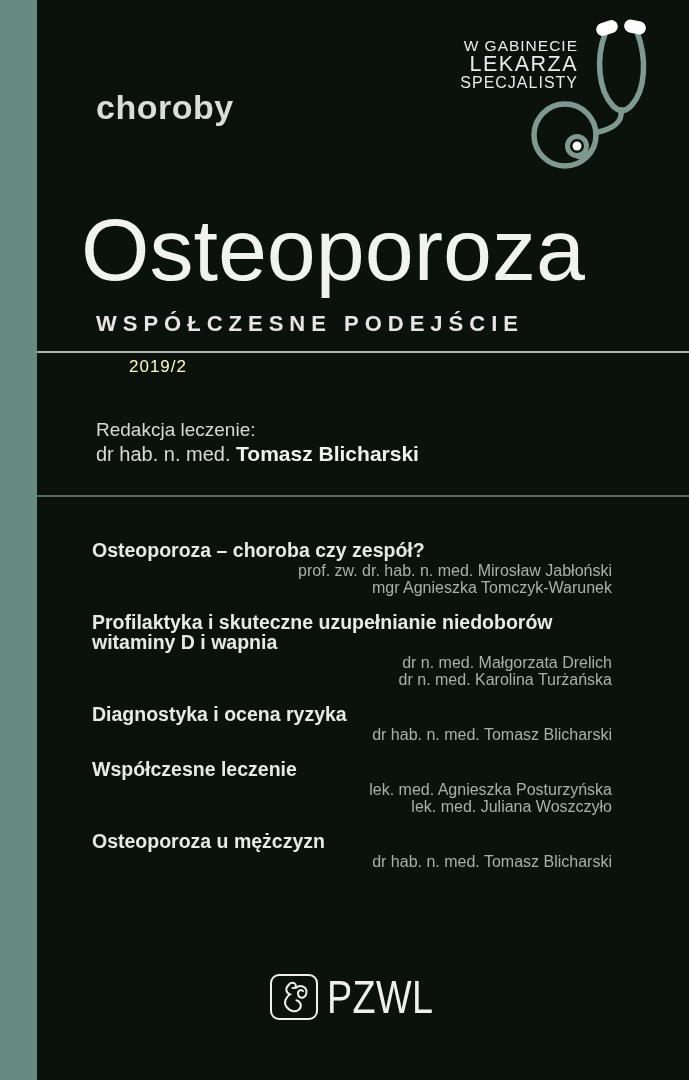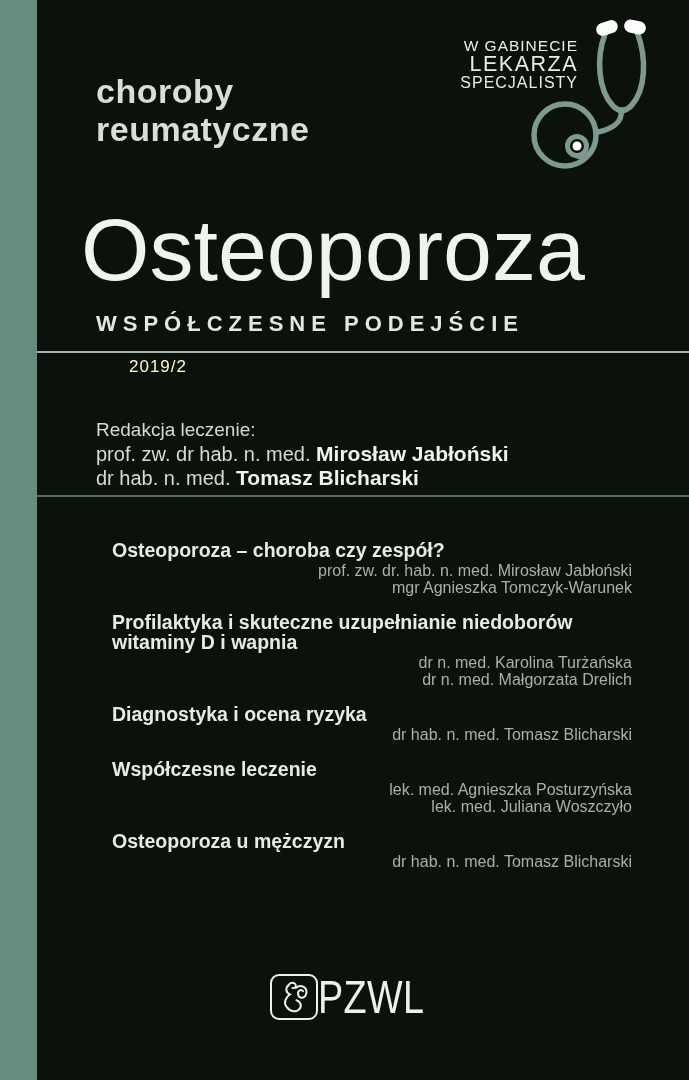--- a/index.html
+++ b/index.html
@@ -14,21 +14,21 @@
   }
   .stripe {
     position: absolute;
     left: 0; top: 0;
     width: 37px; height: 100%;
     background: #678a81;
   }
   
   .series {
     position: absolute;
-    left: 96px; top: 72px;
+    left: 96px; top: 88px;
     font-size: 34px;
     font-weight: 700;
     line-height: 38px;
     color: #d9ded8;
     letter-spacing: 0.5px;
   }
   
   .brand-text {
     position: absolute;
     right: 111px; top: 37px;
@@ -86,21 +86,21 @@
     color: #d6dbd4;
     font-size: 19px;
     line-height: 23.5px;
     white-space: nowrap;
   }
   .editorial .ed-line { font-size: 20px; }
   .editorial .ed-name { font-weight: 700; font-size: 21px; color: #f0f2ee; }
   
   .chapters {
     position: absolute;
-    left: 112px; top: 540px;
+    left: 92px; top: 540px;
     width: 520px;
   }
   .chapter { margin-bottom: 16px; }
   .ch-title {
     font-size: 19.5px;
     font-weight: 700;
     line-height: 20px;
     color: #e8ebe5;
     margin-bottom: 2px;
   }
@@ -109,20 +109,21 @@
     line-height: 17px;
     color: #a8b1a9;
     text-align: right;
   }
   
   .publisher {
     position: absolute;
     left: 270px; top: 974px;
     display: flex;
     align-items: center;
+    gap: 9px;
   }
   .pzwl-box {
     width: 48px; height: 46px;
     border: 2.2px solid #eef0ec;
     border-radius: 9px;
     box-sizing: border-box;
     display: flex;
     align-items: center;
     justify-content: center;
   }
@@ -139,21 +140,20 @@
 </style>
 </head>
 <body>
 
 <div class="cover">
 
   <div class="stripe"></div>
 
   <div class="series">
     <div>choroby</div>
-    <div>reumatyczne</div>
   </div>
 
   <div class="brand-text">
     <div class="b1">W GABINECIE</div>
     <div class="b2">LEKARZA</div>
     <div class="b3">SPECJALISTY</div>
   </div>
 
   <svg class="steth" width="160" height="172" viewBox="0 0 160 172" fill="none" xmlns="http://www.w3.org/2000/svg">
     <path d="M85,24 C76,48 78,80 93,96 C99,102 105,102 111,96 C126,80 127,48 117,22" stroke="#7e998f" stroke-width="5.5" stroke-linecap="round"></path>
@@ -169,41 +169,40 @@
   <h1 class="title">Osteoporoza</h1>
 
   <div class="subtitle">WSPÓŁCZESNE PODEJŚCIE</div>
 
   <div class="rule rule1"></div>
 
   <div class="issue">2019/2</div>
 
   <div class="editorial">
     <div>Redakcja leczenie:</div>
-    <div class="ed-line"><span>prof. zw. dr hab. n. med. </span><span class="ed-name">Mirosław Jabłoński</span></div>
     <div class="ed-line"><span>dr hab. n. med. </span><span class="ed-name">Tomasz Blicharski</span></div>
   </div>
 
   <div class="rule rule2"></div>
 
   <div class="chapters">
 
     <div class="chapter">
       <div class="ch-title">Osteoporoza – choroba czy zespół?</div>
       <div class="ch-author">prof. zw. dr. hab. n. med. Mirosław Jabłoński</div>
       <div class="ch-author">mgr Agnieszka Tomczyk-Warunek</div>
     </div>
 
     <div class="chapter">
       <div class="ch-title">
         <div>Profilaktyka i skuteczne uzupełnianie niedoborów</div>
         <div>witaminy D i wapnia</div>
       </div>
+      <div class="ch-author">dr n. med. Małgorzata Drelich</div>
       <div class="ch-author">dr n. med. Karolina Turżańska</div>
-      <div class="ch-author">dr n. med. Małgorzata Drelich</div>
     </div>
 
     <div class="chapter">
       <div class="ch-title">Diagnostyka i ocena ryzyka</div>
       <div class="ch-author">dr hab. n. med. Tomasz Blicharski</div>
     </div>
 
     <div class="chapter">
       <div class="ch-title">Współczesne leczenie</div>
       <div class="ch-author">lek. med. Agnieszka Posturzyńska</div>

